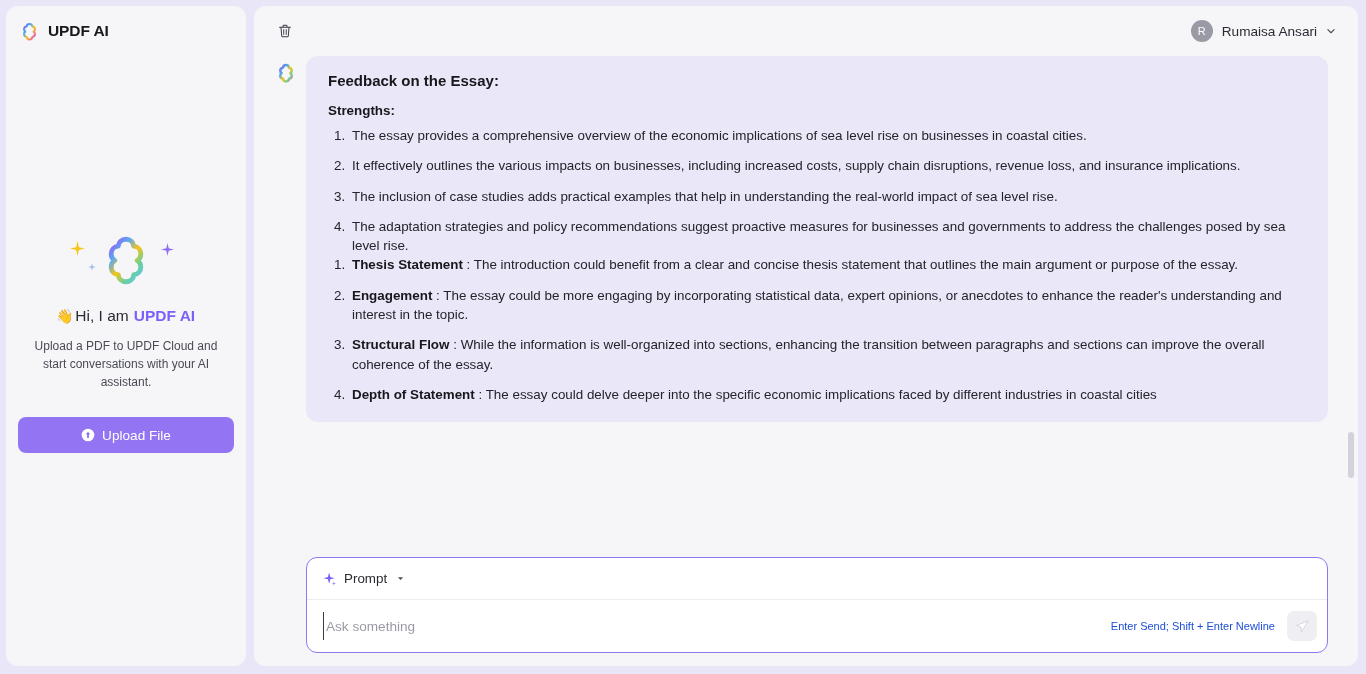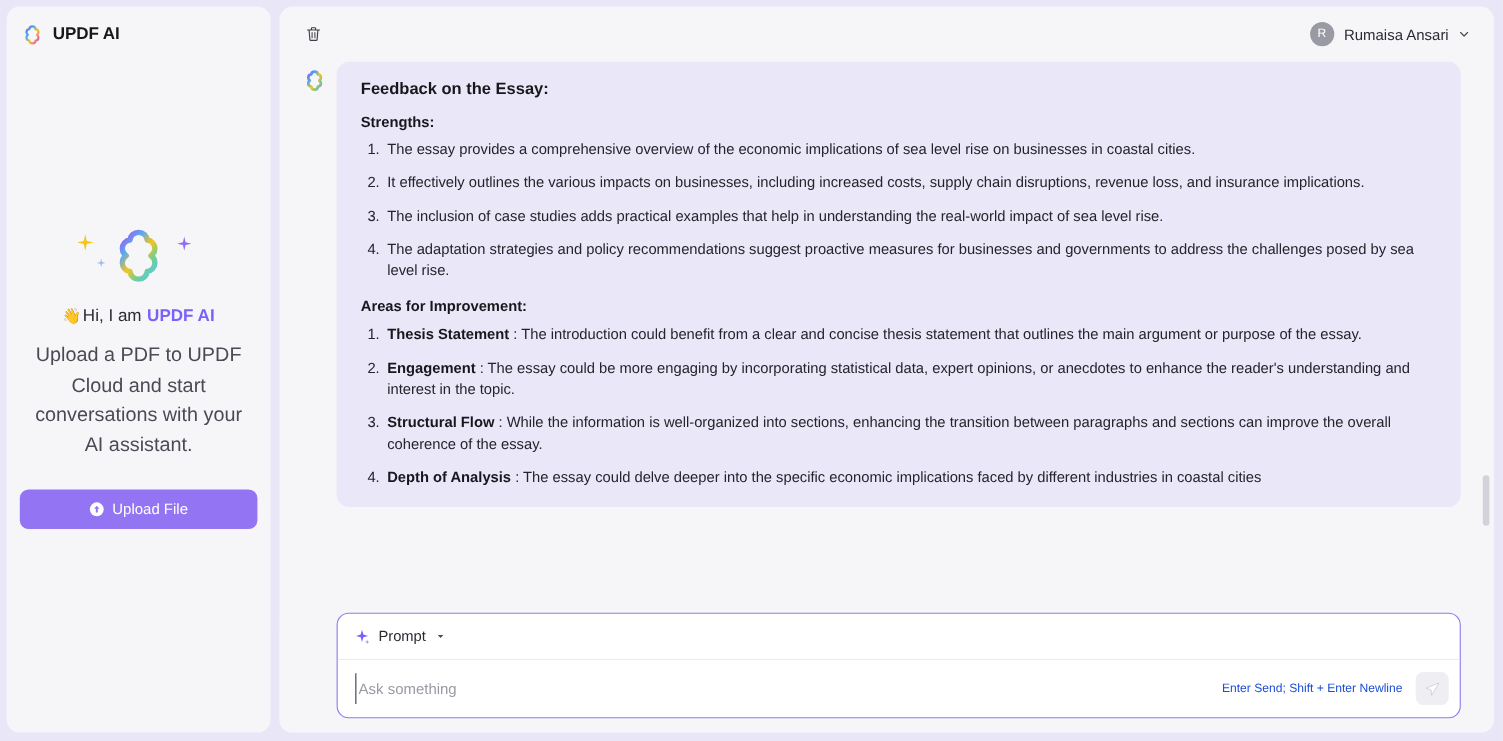--- a/index.html
+++ b/index.html
@@ -93,21 +93,21 @@
     white-space: nowrap;
   }
   .greet .wave { font-size: 14px; margin-right: 1px; }
   .greet .brand-accent {
     color: #7b61f8;
     font-weight: bold;
     margin-left: 5px;
   }
 
   .sidebar-desc {
-    font-size: 18px;
+    font-size: 12px;
     line-height: 1.52;
     color: #4a4a55;
     text-align: center;
     max-width: 212px;
     margin-bottom: 26px;
   }
 
   .upload-btn {
     width: 216px;
     height: 36px;
@@ -442,33 +442,32 @@
           <h3>Feedback on the Essay:</h3>
 
           <h4 class="first">Strengths:</h4>
           <ol class="pts">
             <li><span>The essay provides a comprehensive overview of the economic implications of sea level rise on businesses in coastal cities.</span></li>
             <li><span>It effectively outlines the various impacts on businesses, including increased costs, supply chain disruptions, revenue loss, and insurance implications.</span></li>
             <li><span>The inclusion of case studies adds practical examples that help in understanding the real-world impact of sea level rise.</span></li>
             <li><span>The adaptation strategies and policy recommendations suggest proactive measures for businesses and governments to address the challenges posed by sea level rise.</span></li>
           </ol>
 
-          <h4>Areas for Improvement:</h4>
           <ol class="pts">
             <li>
               <span class="pt-label">Thesis Statement</span><span> : </span><span>The introduction could benefit from a clear and concise thesis statement that outlines the main argument or purpose of the essay.</span>
             </li>
             <li>
               <span class="pt-label">Engagement</span><span> : </span><span>The essay could be more engaging by incorporating statistical data, expert opinions, or anecdotes to enhance the reader's understanding and interest in the topic.</span>
             </li>
             <li>
               <span class="pt-label">Structural Flow</span><span> : </span><span>While the information is well-organized into sections, enhancing the transition between paragraphs and sections can improve the overall coherence of the essay.</span>
             </li>
             <li>
-              <span class="pt-label">Depth of Analysis</span><span> : </span><span>The essay could delve deeper into the specific economic implications faced by different industries in coastal cities</span>
+              <span class="pt-label">Depth of Statement</span><span> : </span><span>The essay could delve deeper into the specific economic implications faced by different industries in coastal cities</span>
             </li>
           </ol>
         </div>
       </div>
 
       <div class="scrollbar-track">
         <div class="scrollbar-thumb"></div>
       </div>
     </div>
 

